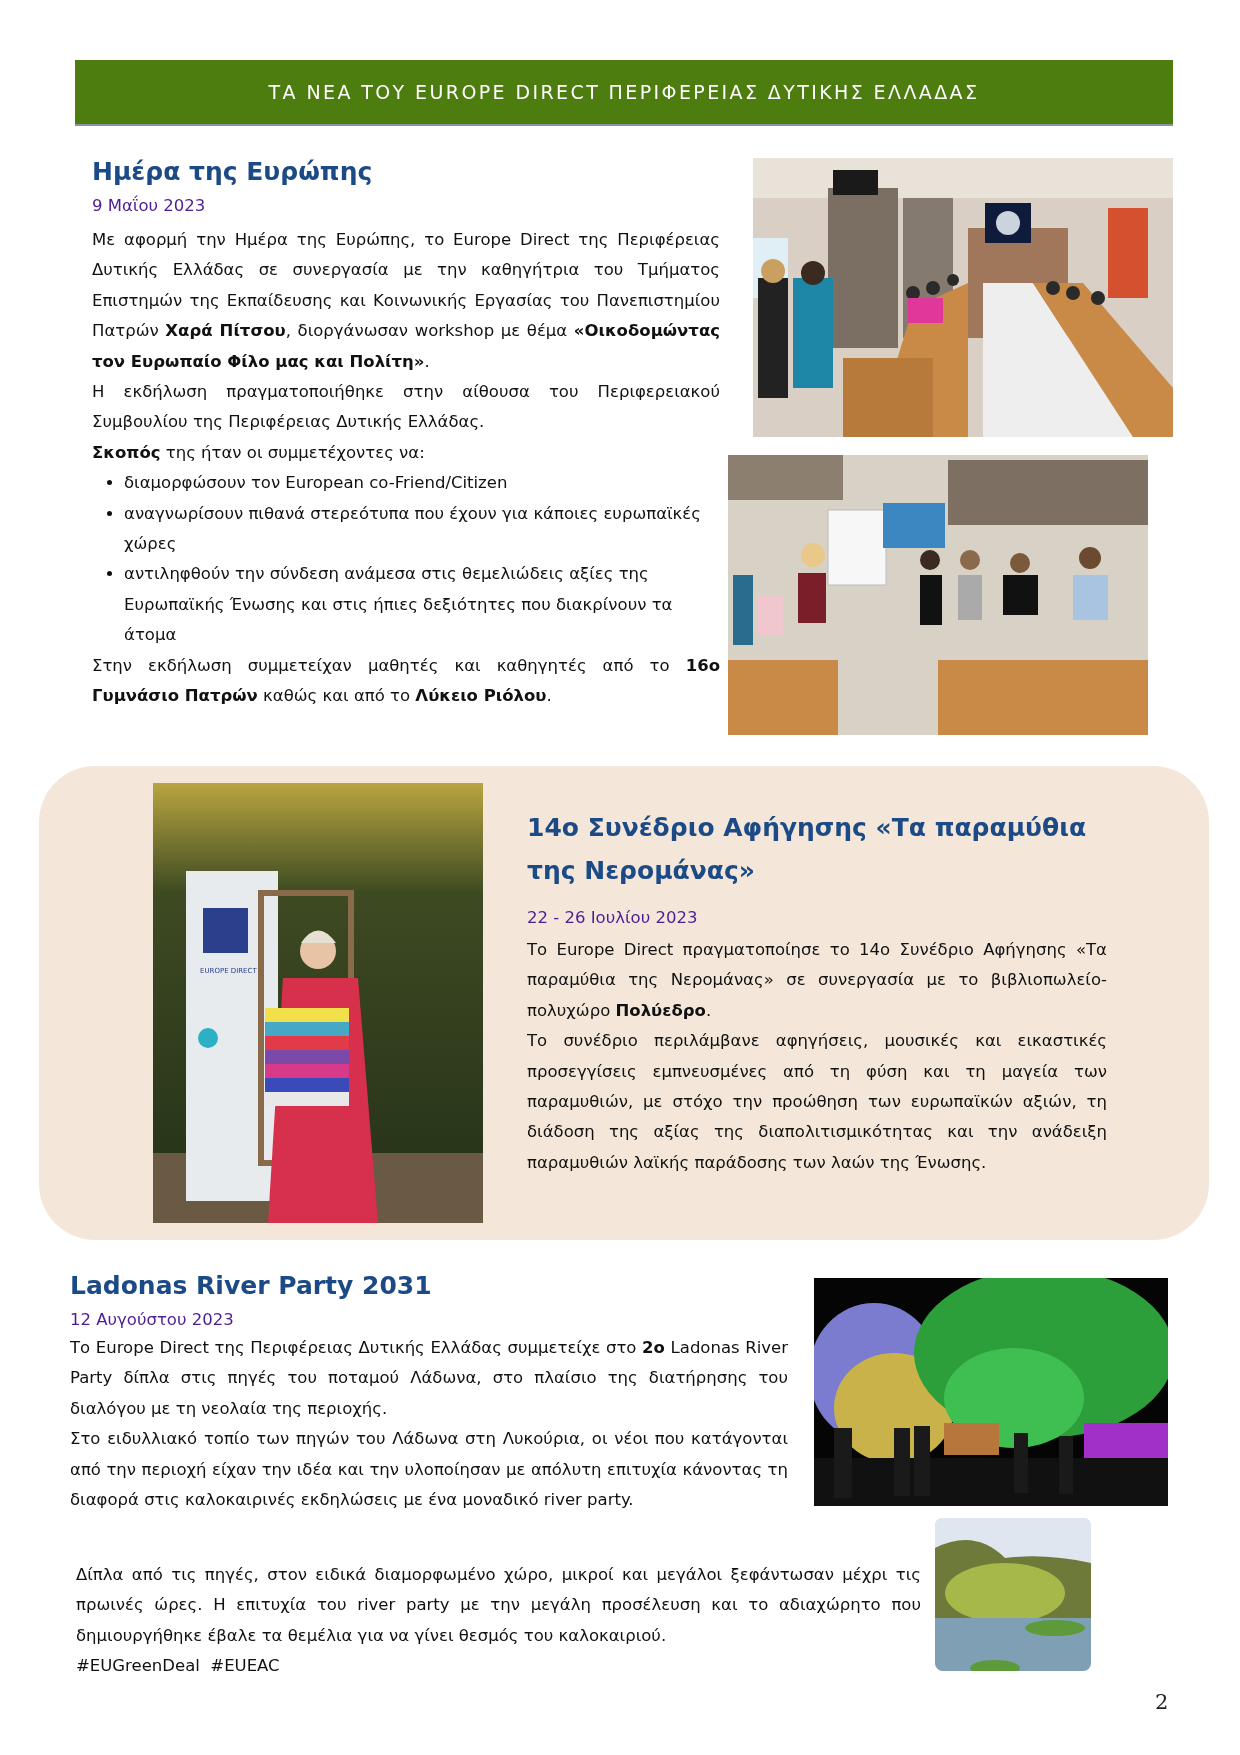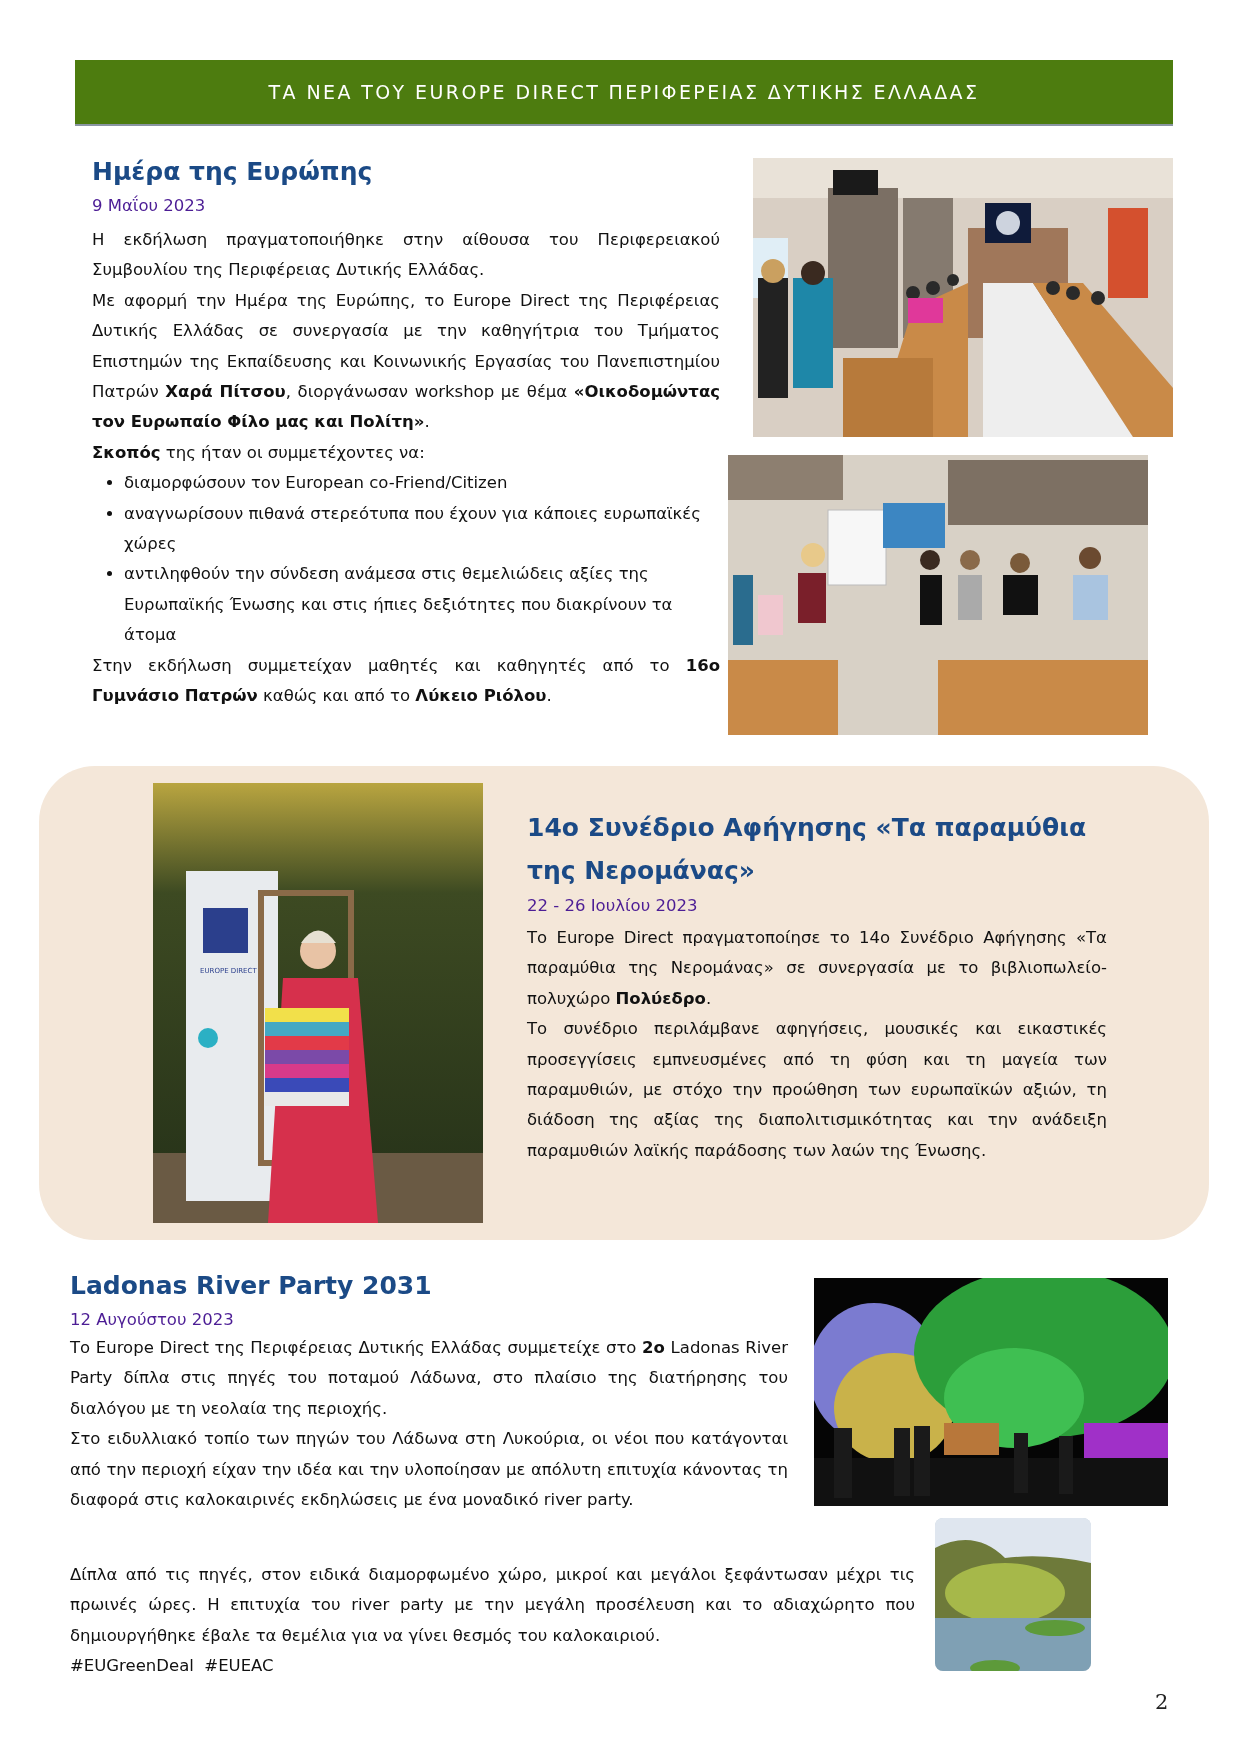--- a/index.html
+++ b/index.html
@@ -47,22 +47,22 @@
 
 <div class="abs header-bar">
   <span>ΤΑ ΝΕΑ ΤΟΥ EUROPE DIRECT ΠΕΡΙΦΕΡΕΙΑΣ ΔΥΤΙΚΗΣ ΕΛΛΑΔΑΣ</span>
 </div>
 
 <section>
   <div class="abs" style="left:92px; top:150px; width:628px;">
     <h2 class="sec-title">Ημέρα της Ευρώπης</h2>
     <p class="date" style="margin-top:0px;">9 Μαΐου 2023</p>
     <div class="body-text" style="margin-top:6px;">
+      <p class="justify"><span>Με αφορμή την Ημέρα της Ευρώπης, το Europe Direct της Περιφέρειας Δυτικής Ελλάδας σε συνεργασία με την καθηγήτρια του Τμήματος Επιστημών της Εκπαίδευσης και Κοινωνικής Εργασίας του Πανεπιστημίου Πατρών </span><b>Χαρά Πίτσου</b><span>, διοργάνωσαν workshop με θέμα </span><b>«Οικοδομώντας τον Ευρωπαίο Φίλο μας και Πολίτη»</b><span>.</span></p>
       <p class="justify">Η εκδήλωση πραγματοποιήθηκε στην αίθουσα του Περιφερειακού Συμβουλίου της Περιφέρειας Δυτικής Ελλάδας.</p>
-      <p class="justify"><span>Με αφορμή την Ημέρα της Ευρώπης, το Europe Direct της Περιφέρειας Δυτικής Ελλάδας σε συνεργασία με την καθηγήτρια του Τμήματος Επιστημών της Εκπαίδευσης και Κοινωνικής Εργασίας του Πανεπιστημίου Πατρών </span><b>Χαρά Πίτσου</b><span>, διοργάνωσαν workshop με θέμα </span><b>«Οικοδομώντας τον Ευρωπαίο Φίλο μας και Πολίτη»</b><span>.</span></p>
       <p><b>Σκοπός</b><span> της ήταν οι συμμετέχοντες να:</span></p>
       <ul class="bullets">
         <li>διαμορφώσουν τον European co-Friend/Citizen</li>
         <li>αναγνωρίσουν πιθανά στερεότυπα που έχουν για κάποιες ευρωπαϊκές χώρες</li>
         <li>αντιληφθούν την σύνδεση ανάμεσα στις θεμελιώδεις αξίες της Ευρωπαϊκής Ένωσης και στις ήπιες δεξιότητες που διακρίνουν τα άτομα</li>
       </ul>
       <p class="justify"><span>Στην εκδήλωση συμμετείχαν μαθητές και καθηγητές από το </span><b>16ο Γυμνάσιο Πατρών</b><span> καθώς και από το </span><b>Λύκειο Ριόλου</b><span>.</span></p>
     </div>
   </div>
 
@@ -152,38 +152,38 @@
         <rect x="112" y="267" width="84" height="14" fill="#7b4aa8"></rect>
         <rect x="112" y="281" width="84" height="14" fill="#d83a8a"></rect>
         <rect x="112" y="295" width="84" height="14" fill="#3a4ab8"></rect>
         <rect x="112" y="309" width="84" height="14" fill="#e8e8e8"></rect>
       </g>
     </svg>
   </div>
 
   <div class="abs" style="left:527px; top:806px; width:580px;">
     <h2 class="sec-title" style="line-height:43px;">14ο Συνέδριο Αφήγησης «Τα παραμύθια της Νερομάνας»</h2>
-    <p class="date" style="margin-top:1px;">22 - 26 Ιουλίου 2023</p>
+    <p class="date" style="margin-top:13px;">22 - 26 Ιουλίου 2023</p>
     <div class="body-text" style="margin-top:4px;">
       <p class="justify"><span>Το Europe Direct πραγματοποίησε το 14ο Συνέδριο Αφήγησης «Τα παραμύθια της Νερομάνας» σε συνεργασία με το βιβλιοπωλείο-πολυχώρο </span><b>Πολύεδρο</b><span>.</span></p>
       <p class="justify">Το συνέδριο περιλάμβανε αφηγήσεις, μουσικές και εικαστικές προσεγγίσεις εμπνευσμένες από τη φύση και τη μαγεία των παραμυθιών, με στόχο την προώθηση των ευρωπαϊκών αξιών, τη διάδοση της αξίας της διαπολιτισμικότητας και την ανάδειξη παραμυθιών λαϊκής παράδοσης των λαών της Ένωσης.</p>
     </div>
   </div>
 </section>
 
 <section>
   <div class="abs" style="left:70px; top:1264px; width:718px;">
     <h2 class="sec-title">Ladonas River Party 2031</h2>
     <p class="date" style="margin-top:0px;">12 Αυγούστου 2023</p>
     <div class="body-text" style="">
       <p class="justify"><span>Το Europe Direct της Περιφέρειας Δυτικής Ελλάδας συμμετείχε στο </span><b>2ο</b><span> Ladonas River Party δίπλα στις πηγές του ποταμού Λάδωνα, στο πλαίσιο της διατήρησης του διαλόγου με τη νεολαία της περιοχής.</span></p>
       <p class="justify">Στο ειδυλλιακό τοπίο των πηγών του Λάδωνα στη Λυκούρια, οι νέοι που κατάγονται από την περιοχή είχαν την ιδέα και την υλοποίησαν με απόλυτη επιτυχία κάνοντας τη διαφορά στις καλοκαιρινές εκδηλώσεις με ένα μοναδικό river party.</p>
     </div>
   </div>
-  <div class="abs body-text" style="left:70px; top:1560px; width:845px;">
+  <div class="abs body-text" style="left:76px; top:1560px; width:845px;">
     <p class="justify">Δίπλα από τις πηγές, στον ειδικά διαμορφωμένο χώρο, μικροί και μεγάλοι ξεφάντωσαν μέχρι τις πρωινές ώρες. Η επιτυχία του river party με την μεγάλη προσέλευση και το αδιαχώρητο που δημιουργήθηκε έβαλε τα θεμέλια για να γίνει θεσμός του καλοκαιριού.</p>
     <p style="white-space:pre;">#EUGreenDeal  #EUEAC</p>
   </div>
 
   <div class="abs photo" style="left:814px; top:1278px; width:354px; height:228px;" title="Night party under illuminated trees">
     <svg viewBox="0 0 354 228" preserveAspectRatio="none">
       <rect width="354" height="228" fill="#050505"></rect>
       <ellipse cx="60" cy="95" rx="65" ry="70" fill="#7b7bd0"></ellipse>
       <ellipse cx="80" cy="130" rx="60" ry="55" fill="#c9b24a"></ellipse>
       <ellipse cx="230" cy="75" rx="130" ry="85" fill="#2c9e3a"></ellipse>

